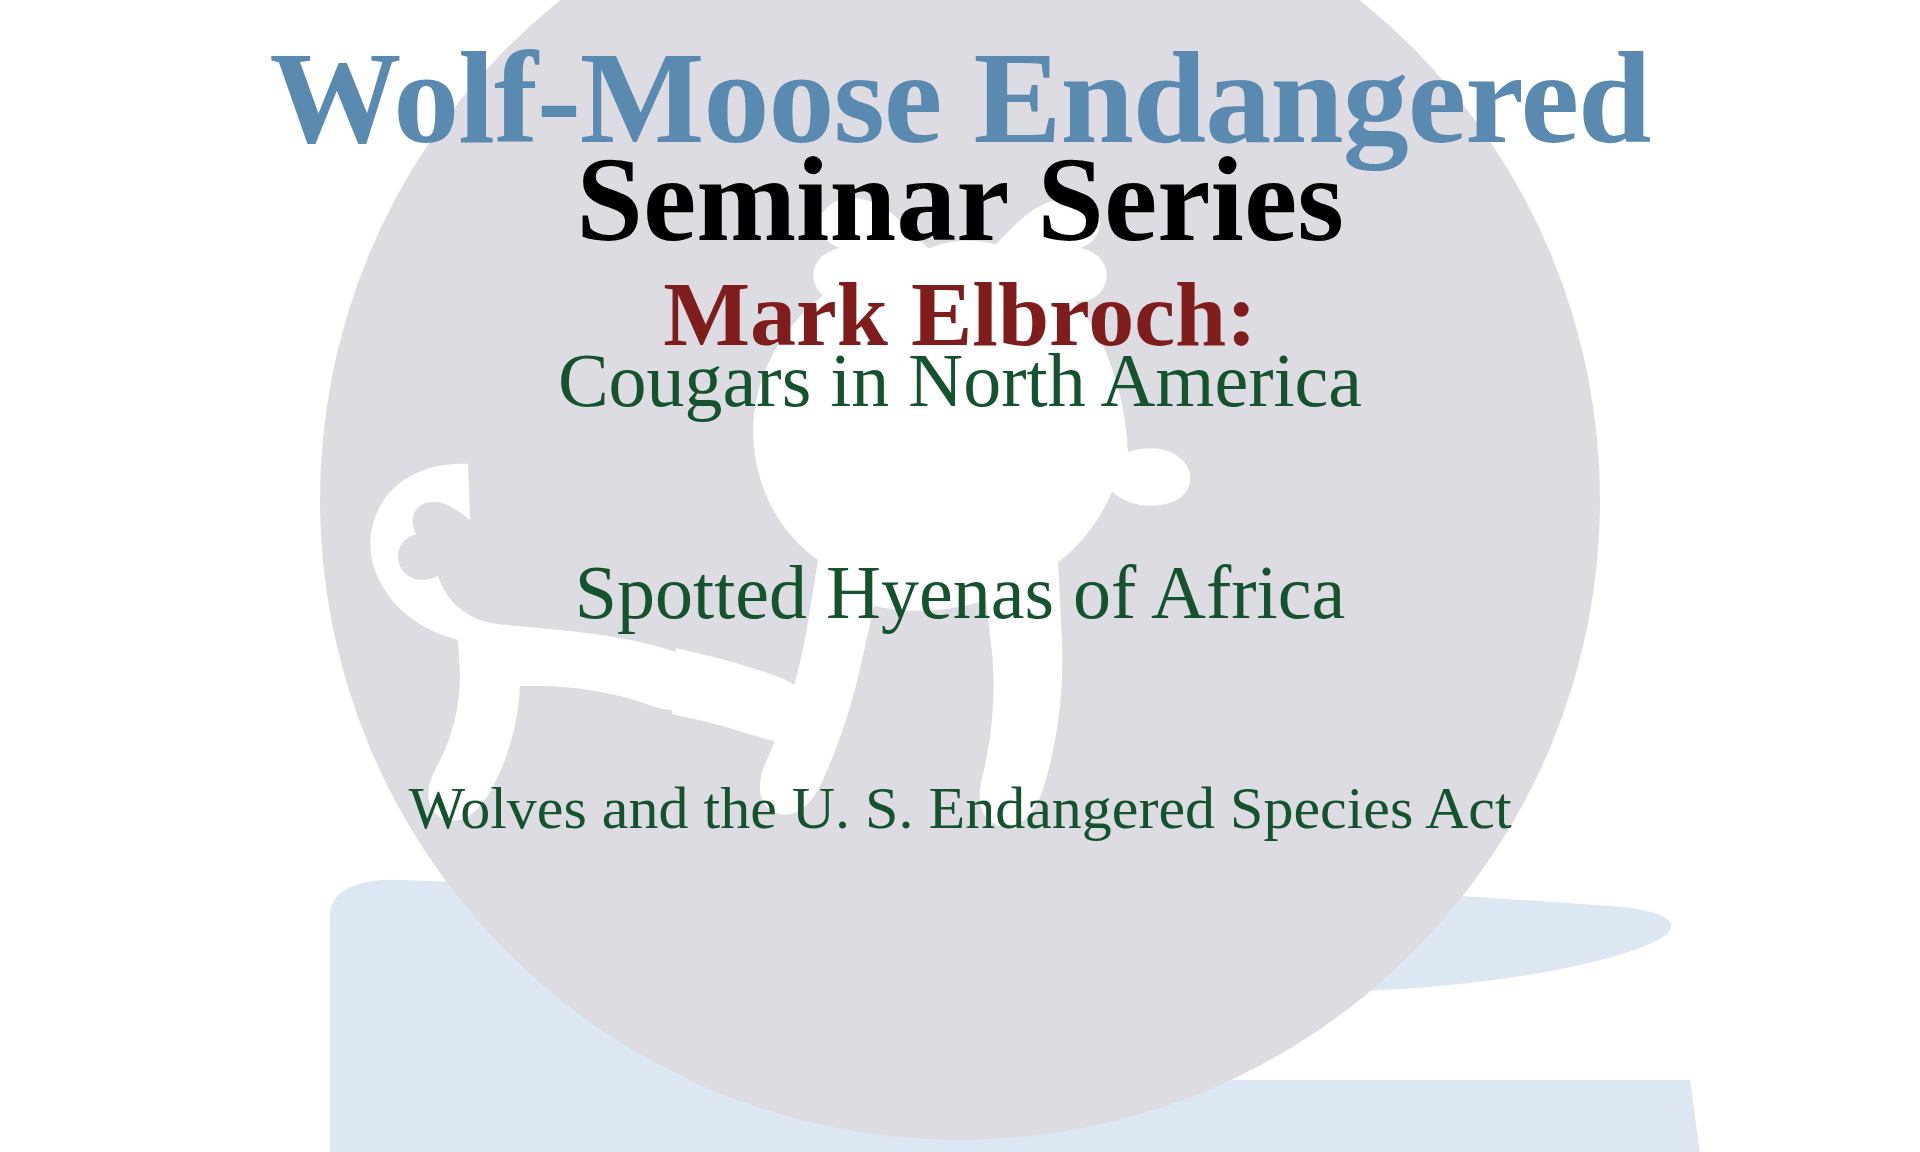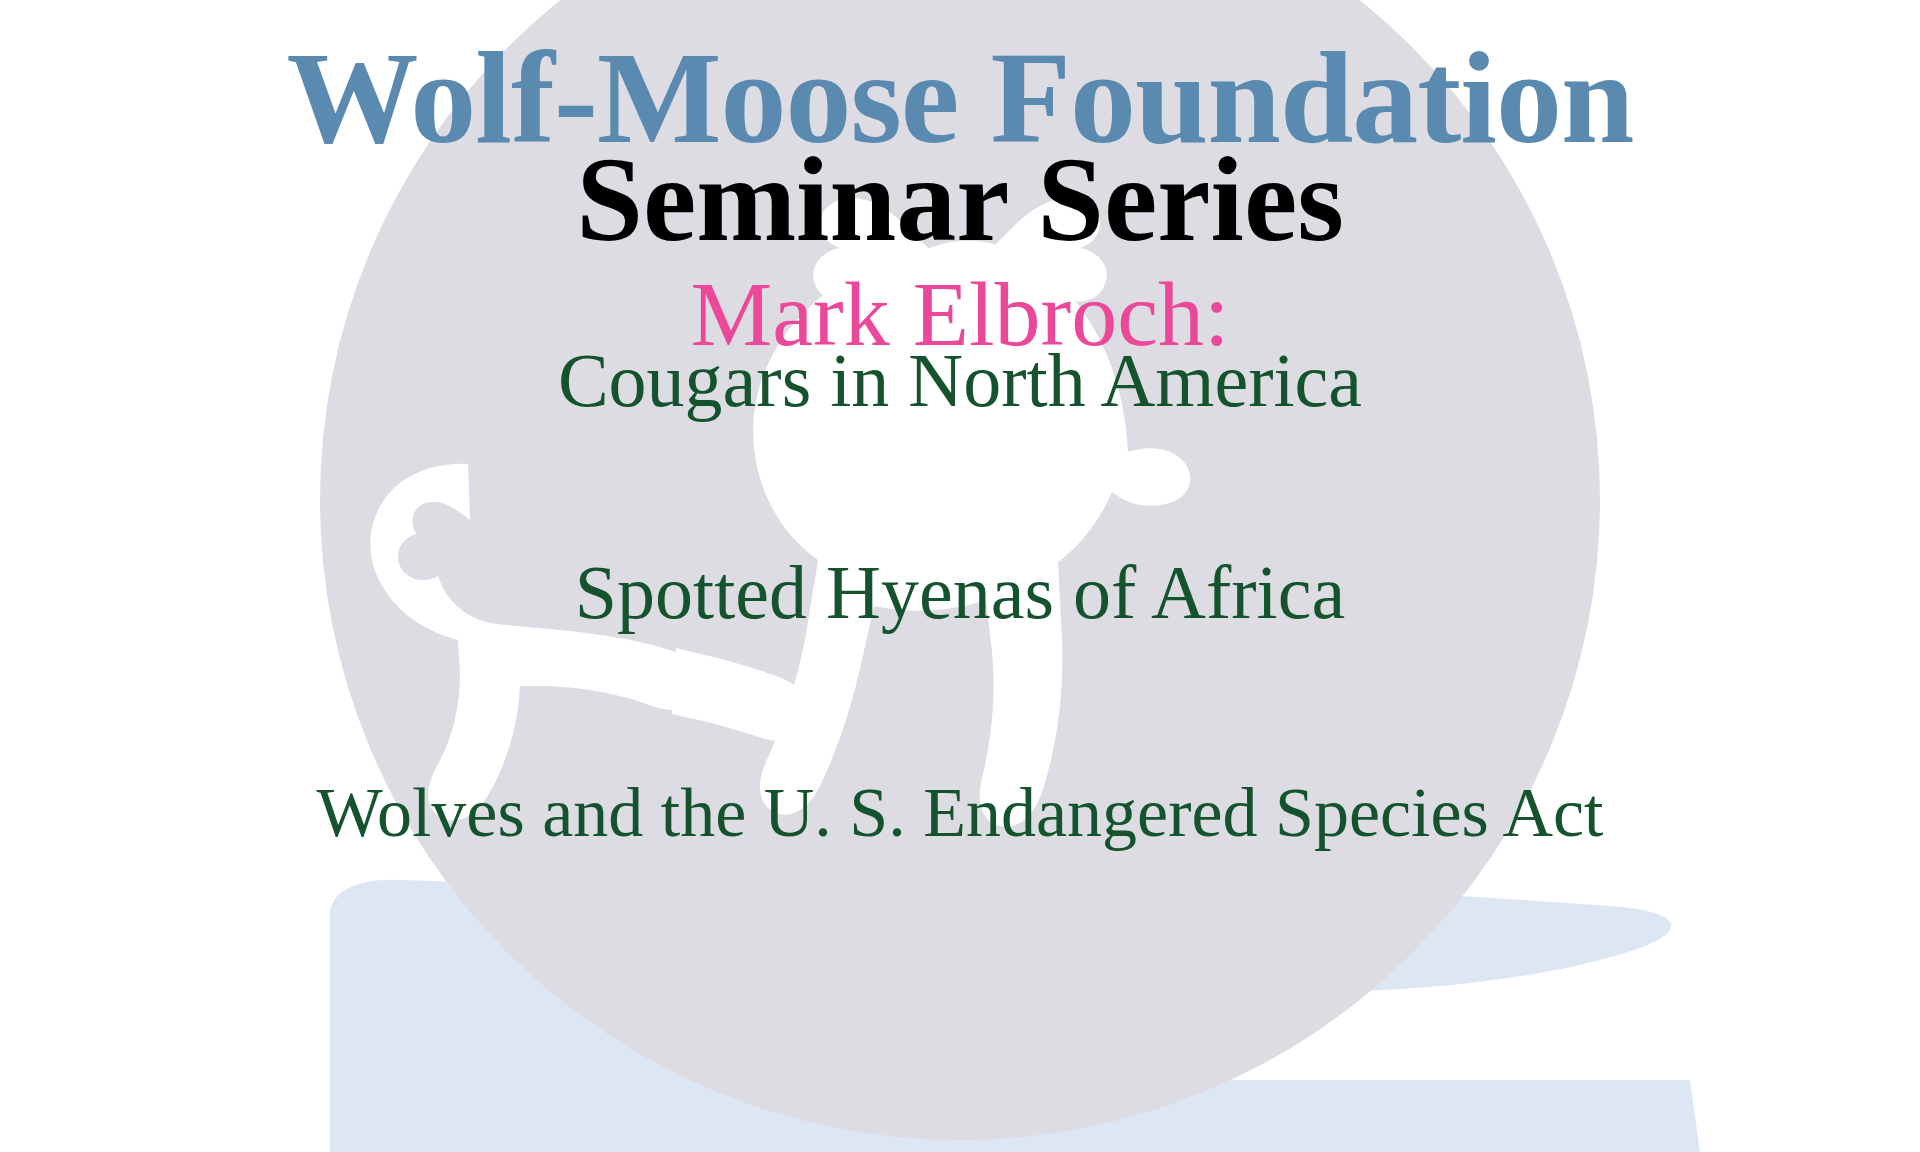--- a/index.html
+++ b/index.html
@@ -63,38 +63,38 @@
     top: 140px;
     font-size: 120px;
     font-weight: bold;
     color: #000000;
     letter-spacing: 0px;
   }
 
   
   .speaker-name {
     font-size: 92px;
-    color: #ec4899;
-    font-weight: normal;
+    color: #7f1d1d;
+    font-weight: bold;
   }
   
   .speaker-topic {
     font-size: 76px;
     color: #14532d;
     font-weight: normal;
   }
 
   #sp1-name  { top: 268px; }
   #sp1-topic { top: 342px; }
 
   #sp2-name  { top: 480px; }
   #sp2-topic { top: 554px; }
 
   #sp3-name  { top: 700px; }
-  #sp3-topic { top: 778px; font-size: 70px; }
+  #sp3-topic { top: 778px; font-size: 60px; }
 </style>
 </head>
 <body>
 
 <div id="poster">
 
   <svg id="bg-art" viewBox="0 0 1920 1152" preserveAspectRatio="none">
 
     <path fill="#dde7f3" d="M 330,1152
              L 330,915
@@ -181,21 +181,21 @@
       <path d="M 676,648
                C 710,656 744,664 776,676
                C 804,686 820,704 814,722
                C 808,740 786,746 762,738
                C 732,728 702,720 672,714 Z"></path>
     </g>
   </svg>
 
   <div id="text-layer">
 
-    <div class="line" id="title-main">Wolf-Moose Foundation</div>
+    <div class="line" id="title-main">Wolf-Moose Endangered</div>
 
     <div class="line" id="title-sub">Seminar Series</div>
 
     <div class="line speaker-name" id="sp1-name">Mark Elbroch:</div>
     <div class="line speaker-topic" id="sp1-topic">Cougars in North America</div>
 
     <div class="line speaker-topic" id="sp2-topic">Spotted Hyenas of Africa</div>
 
     <div class="line speaker-topic" id="sp3-topic">Wolves and the U. S. Endangered Species Act</div>
 

